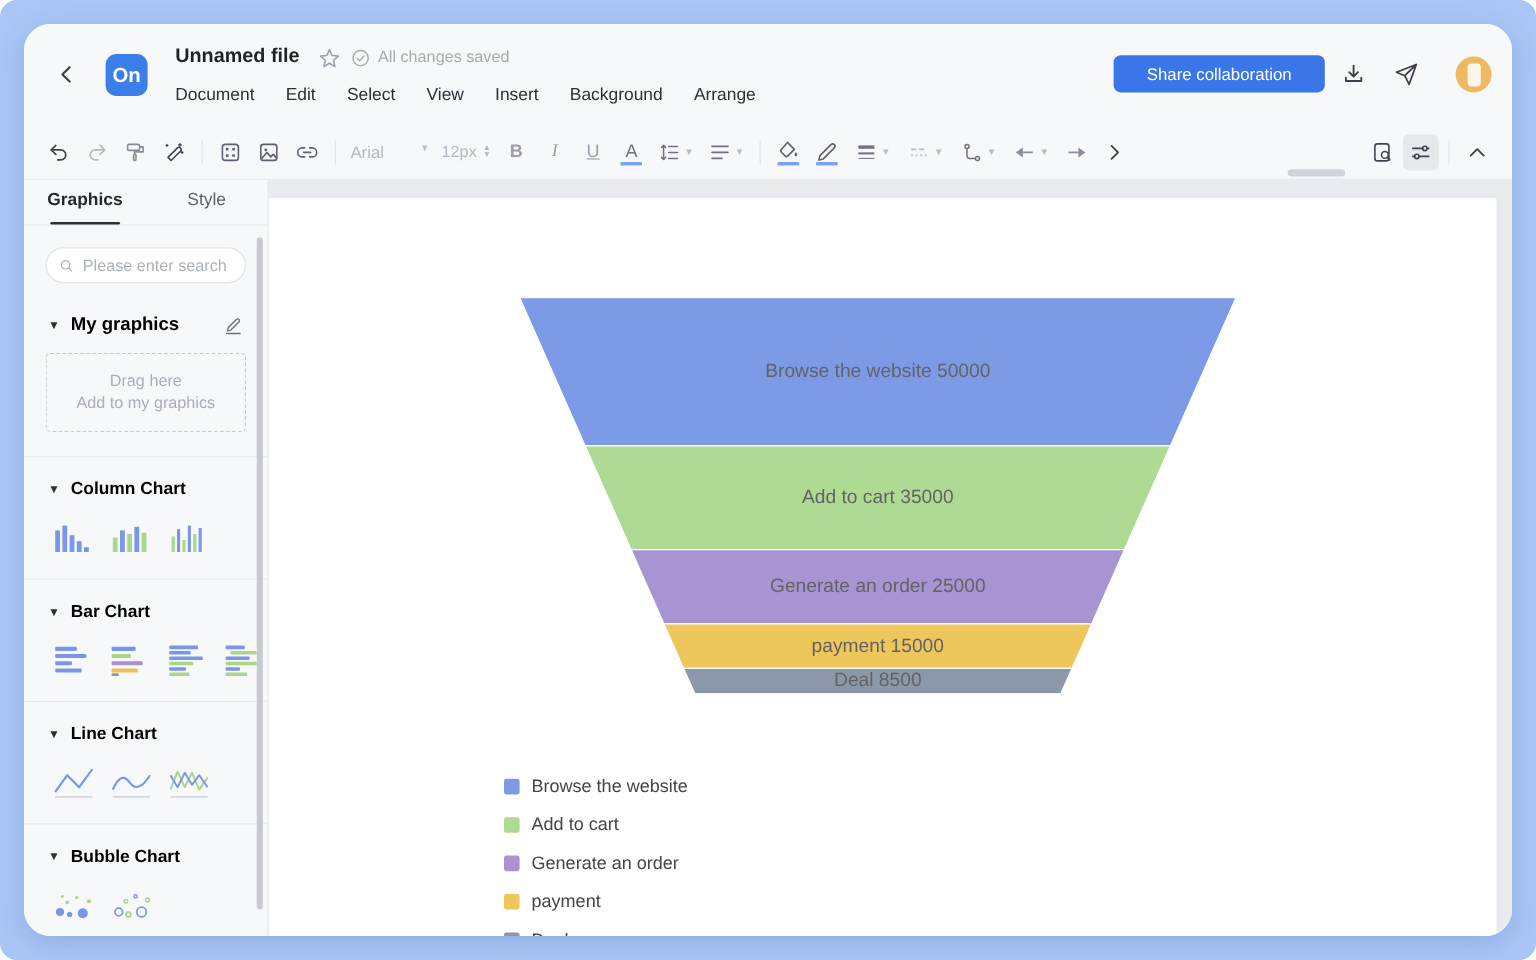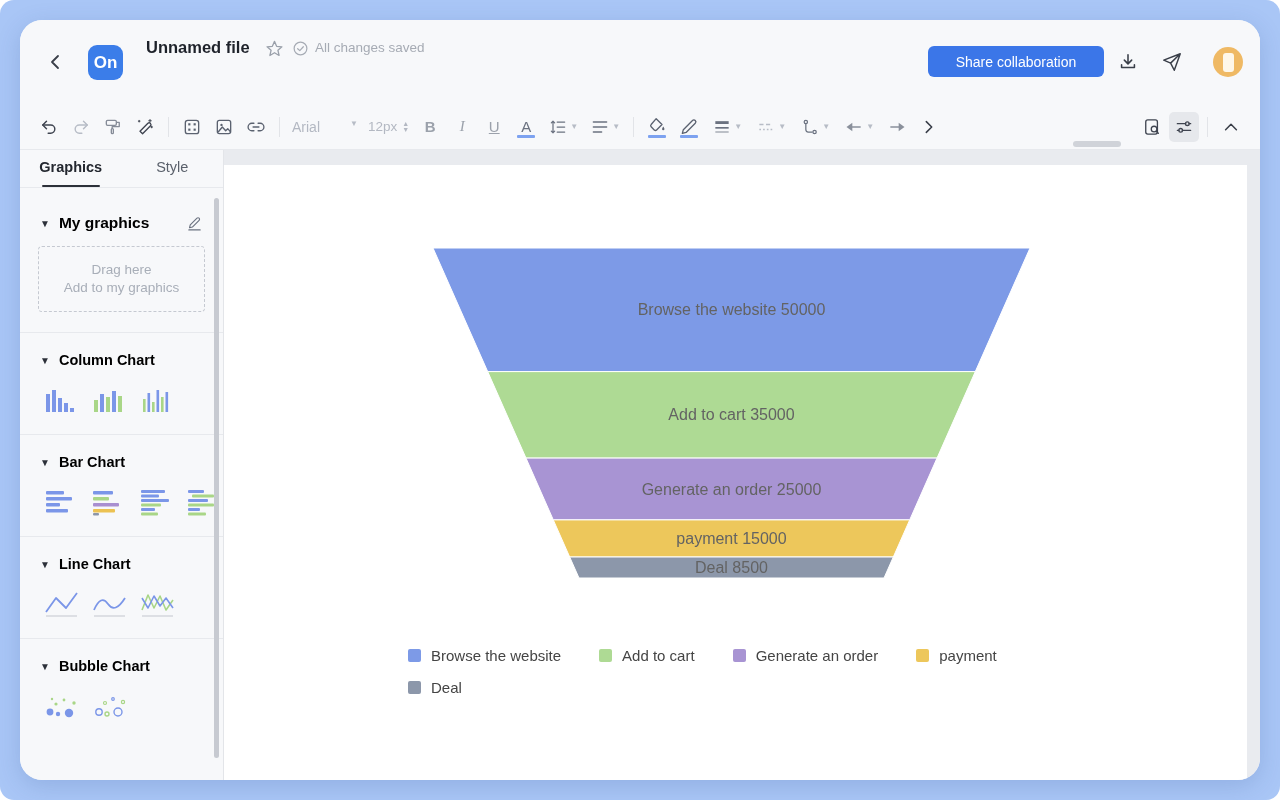--- a/index.html
+++ b/index.html
@@ -78,22 +78,22 @@
     display:flex; flex-direction:column; align-items:center; justify-content:center;
     color:#a8aeb8; font-size:13.5px; line-height:18px; }
   .section { border-top:1px solid #e7e9ed; margin-top:20px; padding-top:19px; }
   .thumbs { display:flex; gap:10px; padding:14px 0 0 24px; }
   .thumb { width:38px; height:32px; display:flex; align-items:flex-end; cursor:pointer; }
   .sb-scroll { position:absolute; right:4px; top:48px; width:5px; height:560px;
     background:#c7cad1; border-radius:3px; }
 
   
   .chart-object { position:absolute; left:209px; top:83px; width:597px; height:330px; cursor:pointer; }
-  .legend { position:absolute; left:184px; top:482px; width:680px; display:flex; flex-wrap:wrap;
-    column-gap:38px; row-gap:15px; }
+  .legend { position:absolute; left:196px; top:482px; width:680px; display:flex; flex-wrap:wrap;
+    column-gap:38px; row-gap:15px;flex-direction:column; }
   .legend-item { display:flex; align-items:center; gap:10px; font-size:15px; color:#454545; }
   .legend-swatch { width:13px; height:13px; border-radius:2px; flex:none; }
 
   svg.ico { display:block; }
 </style>
 </head>
 <body>
 
 <div class="frame">
 <div class="app">
@@ -110,20 +110,29 @@
       <svg class="ico" width="19" height="19" viewBox="0 0 24 24">
         <path d="M12 3l2.7 6.2 6.7.6-5.1 4.4 1.5 6.6L12 17.3 6.2 20.8l1.5-6.6L2.6 9.8l6.7-.6z" fill="none" stroke="#9aa0aa" stroke-width="1.6" stroke-linejoin="round"></path>
       </svg>
     </div>
     <div class="saved">
       <svg class="ico" width="17" height="17" viewBox="0 0 24 24">
         <circle cx="12" cy="12" r="9" fill="none" stroke="#a6abb4" stroke-width="1.7"></circle>
         <polyline points="8,12.3 11,15 16,9.5" fill="none" stroke="#a6abb4" stroke-width="1.7" stroke-linecap="round" stroke-linejoin="round"></polyline>
       </svg>
       <span>All changes saved</span>
+    </div>
+    <div class="menubar">
+      <span>Document</span>
+      <span>Edit</span>
+      <span>Select</span>
+      <span>View</span>
+      <span>Insert</span>
+      <span>Background</span>
+      <span>Arrange</span>
     </div>
     <button class="share-btn">Share collaboration</button>
     <div class="hdr-ico" style="left:1097px">
       <svg class="ico" width="22" height="22" viewBox="0 0 24 24">
         <path d="M12 4v9M8 10l4 4 4-4" fill="none" stroke="#3a3f49" stroke-width="1.7" stroke-linecap="round" stroke-linejoin="round"></path>
         <path d="M5 15v3h14v-3" fill="none" stroke="#3a3f49" stroke-width="1.7" stroke-linecap="round" stroke-linejoin="round"></path>
       </svg>
     </div>
     <div class="hdr-ico" style="left:1141px">
       <svg class="ico" width="22" height="22" viewBox="0 0 24 24">
@@ -290,20 +299,27 @@
       </svg>
     </div>
   </div>
 
   <div class="content">
 
     <div class="sidebar">
       <div class="tabs">
         <div class="tab on">Graphics</div>
         <div class="tab">Style</div>
+      </div>
+      <div class="searchbox">
+        <svg class="ico" width="15" height="15" viewBox="0 0 24 24">
+          <circle cx="10.5" cy="10.5" r="6.5" fill="none" stroke="#a8adb7" stroke-width="1.8"></circle>
+          <path d="M15.5 15.5L20 20" stroke="#a8adb7" stroke-width="1.8" stroke-linecap="round"></path>
+        </svg>
+        <input type="text" placeholder="Please enter search" style="">
       </div>
 
       <div class="sec-head mygfx">
         <span class="sec-caret">▼</span>
         <span class="sec-title" style="font-size:15.5px">My graphics</span>
         <span class="edit-ico">
           <svg class="ico" width="17" height="17" viewBox="0 0 24 24">
             <path d="M15.5 4.5a2.1 2.1 0 0 1 3 3L9 17l-4 1 1-4z" fill="none" stroke="#6b7280" stroke-width="1.6" stroke-linejoin="round"></path>
             <path d="M4 21h16" stroke="#6b7280" stroke-width="1.6" stroke-linecap="round"></path>
           </svg>

